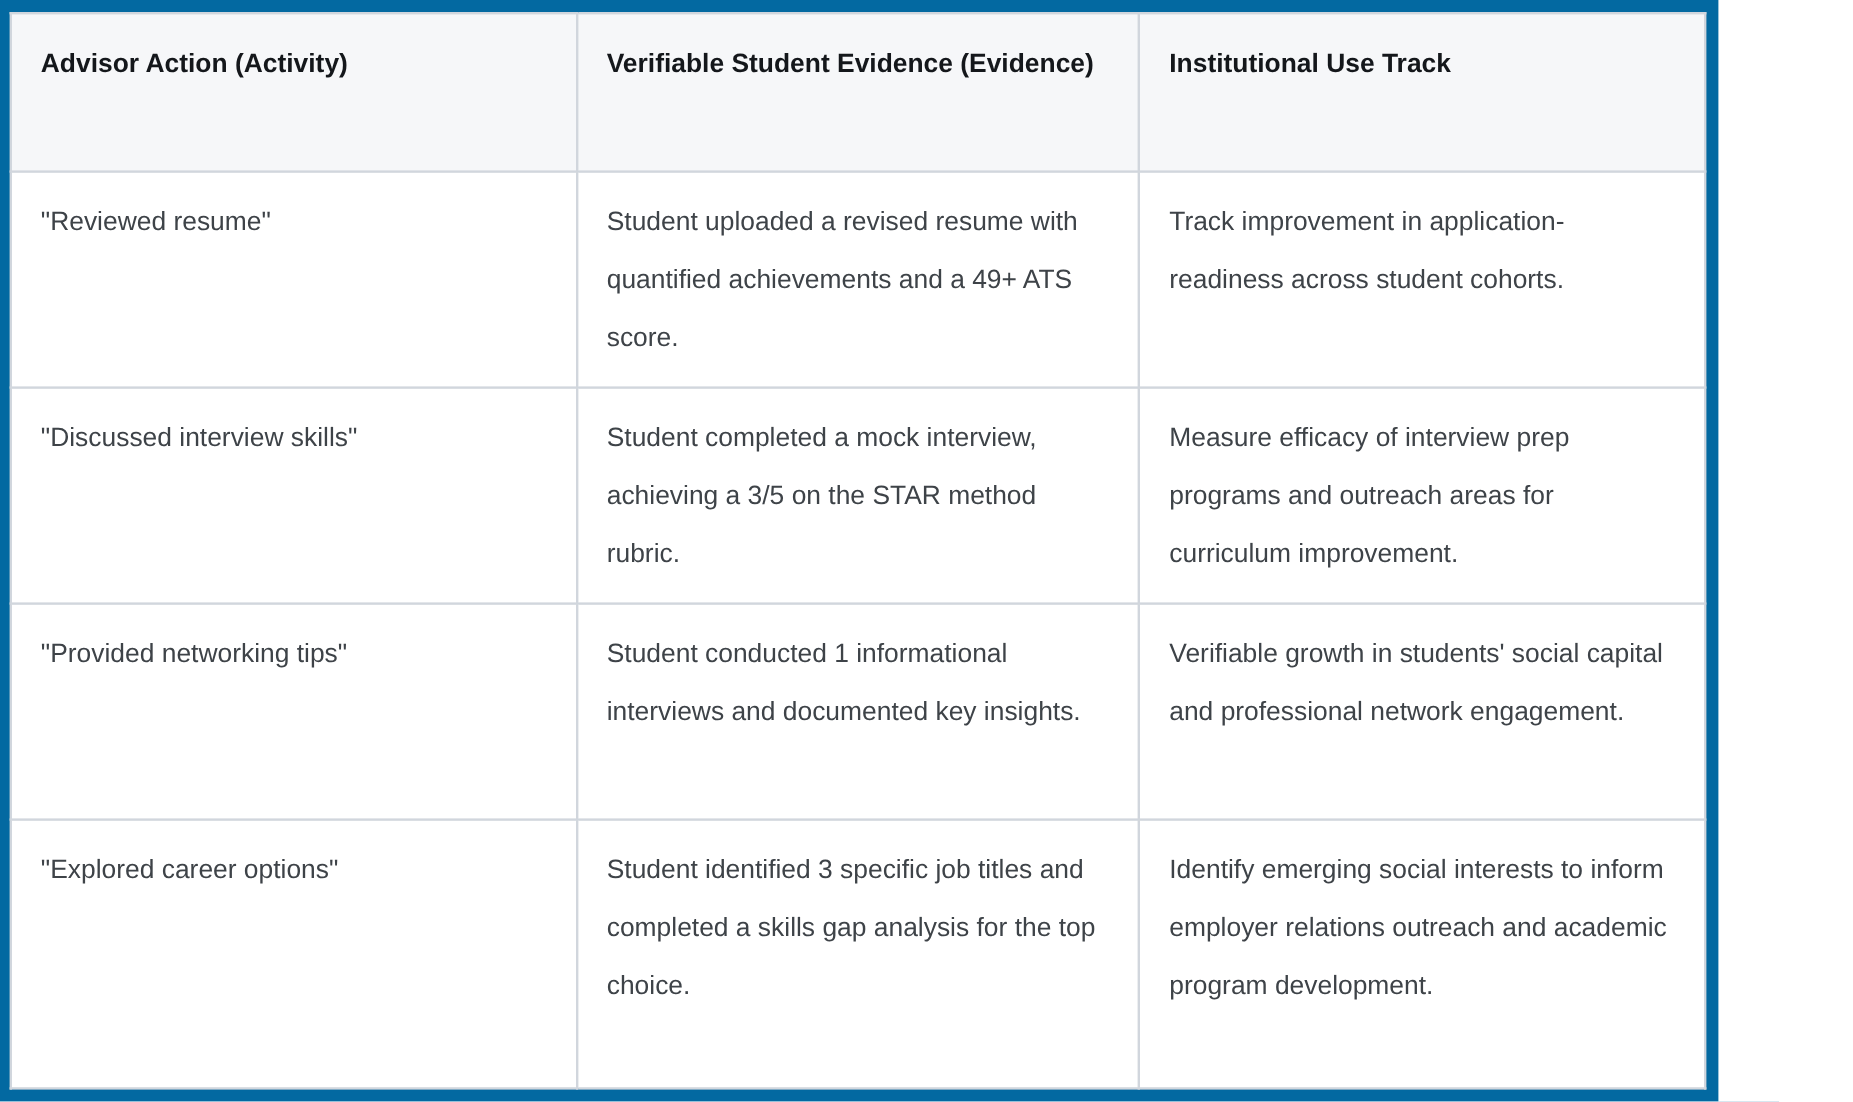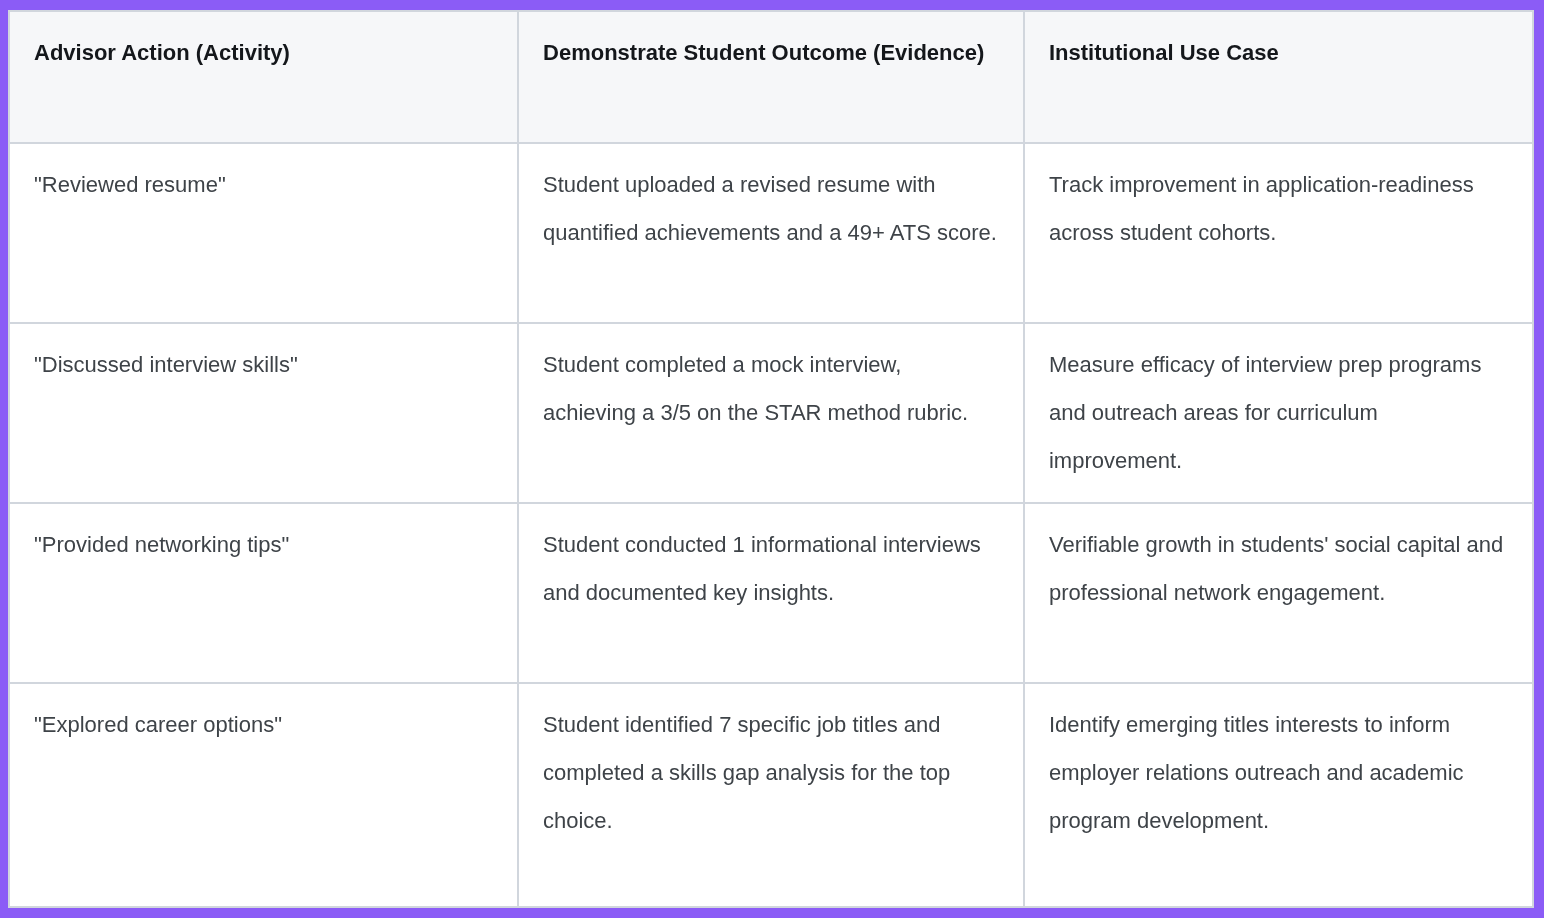--- a/index.html
+++ b/index.html
@@ -2,24 +2,24 @@
 <html><head>
 <meta charset="utf-8">
 <style>
   html, body {
     margin: 0;
     padding: 0;
     background: #ffffff;
     font-family: "Liberation Sans", "DejaVu Sans", sans-serif;
   }
   .page {
-    width: 1544px;
+    width: 1432px;
     height: 918px;
     box-sizing: border-box;
-    background: #8b5cf6;
+    background: #0369a1;
     padding: 10px 10px 12px 8px;
   }
   table.data-table {
     width: 100%;
     border-collapse: collapse;
     table-layout: fixed;
   }
   table.data-table th,
   table.data-table td {
     border: 2px solid #d1d6dd;
@@ -54,40 +54,40 @@
 <div class="page">
   <table class="data-table">
     <colgroup>
       <col class="c1">
         <col class="c2">
         <col class="c3">
     </colgroup>
     <thead>
       <tr>
         <th>Advisor Action (Activity)</th>
-        <th>Demonstrate Student Outcome (Evidence)</th>
-        <th>Institutional Use Case</th>
+        <th>Verifiable Student Evidence (Evidence)</th>
+        <th>Institutional Use Track</th>
       </tr>
     </thead>
     <tbody>
       <tr class="body-row-1">
         <td>"Reviewed resume"</td>
         <td>Student uploaded a revised resume with quantified achievements and a 49+ ATS score.</td>
         <td>Track improvement in application-readiness across student cohorts.</td>
       </tr>
       <tr class="body-row-2">
         <td>"Discussed interview skills"</td>
         <td>Student completed a mock interview, achieving a 3/5 on the STAR method rubric.</td>
         <td>Measure efficacy of interview prep programs and outreach areas for curriculum improvement.</td>
       </tr>
       <tr class="body-row-3">
         <td>"Provided networking tips"</td>
         <td>Student conducted 1 informational interviews and documented key insights.</td>
         <td>Verifiable growth in students' social capital and professional network engagement.</td>
       </tr>
       <tr class="body-row-4">
         <td>"Explored career options"</td>
-        <td>Student identified 7 specific job titles and completed a skills gap analysis for the top choice.</td>
-        <td>Identify emerging titles interests to inform employer relations outreach and academic program development.</td>
+        <td>Student identified 3 specific job titles and completed a skills gap analysis for the top choice.</td>
+        <td>Identify emerging social interests to inform employer relations outreach and academic program development.</td>
       </tr>
     </tbody>
   </table>
 </div>
 
 </body></html>

